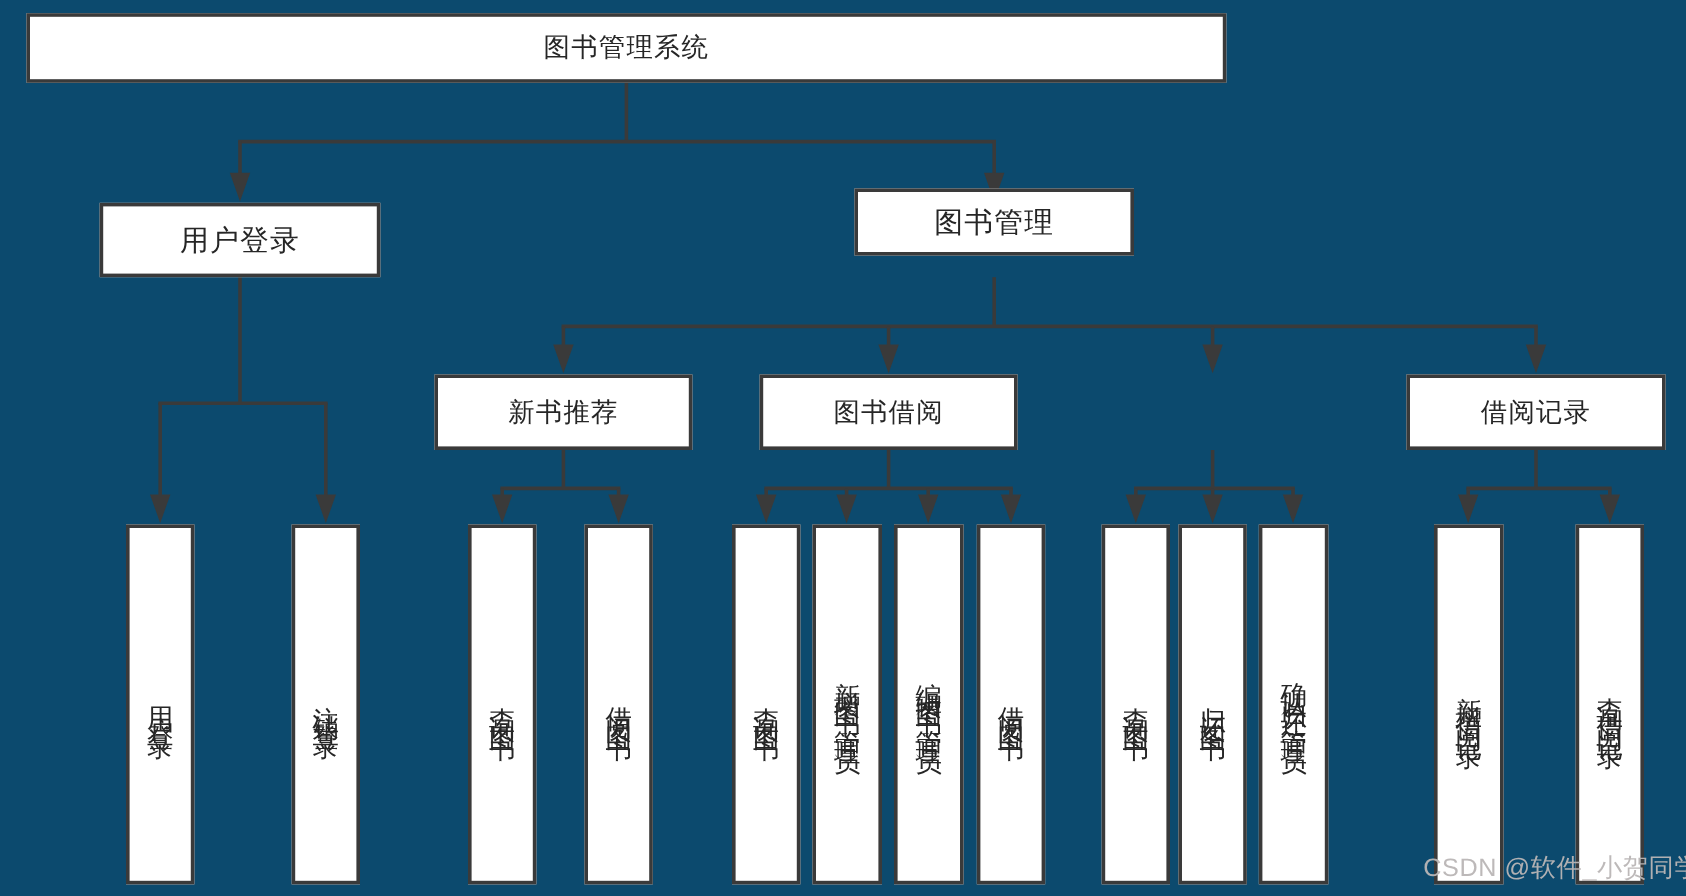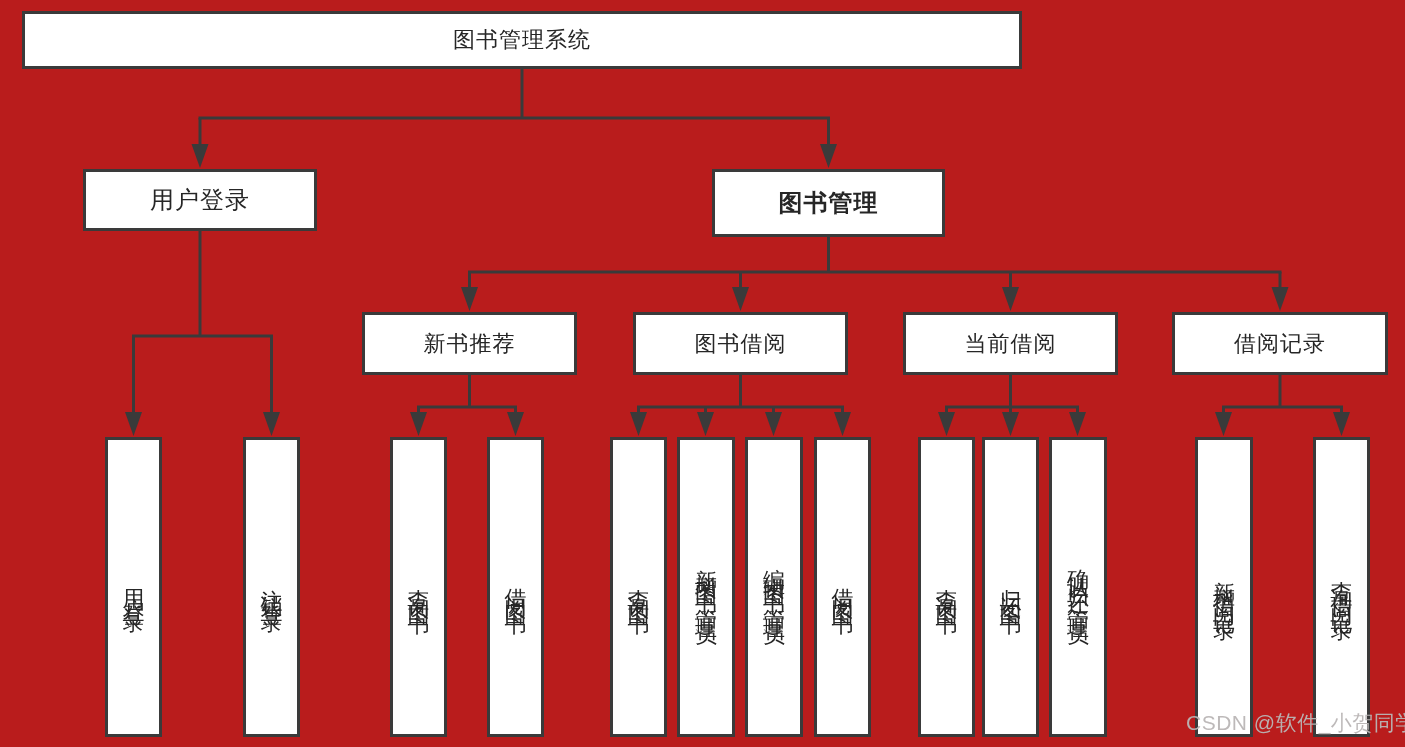--- a/index.html
+++ b/index.html
@@ -1,19 +1,19 @@
 <!DOCTYPE html>
 <html><head>
 <meta charset="utf-8">
 <style>
   html,body{margin:0;padding:0;background:#ffffff;}
   #canvas{
     position:relative;
     width:1405px;height:747px;
-    background:#b91c1c;
+    background:#0c4a6e;
     font-family:"Liberation Sans","DejaVu Sans",sans-serif;
     overflow:hidden;
   }
   #connectors{position:absolute;left:0;top:0;z-index:0;}
   .box{
     position:absolute;
     box-sizing:border-box;
     background:#ffffff;
     border:3px solid #3a3a3a;
     display:flex;align-items:center;justify-content:center;
@@ -100,32 +100,29 @@
       <polygon points="1341.5,436 1333,412 1350,412" fill="#3a3a3a"></polygon>
     </svg>
 
   <div class="box" style="left:22px;top:11px;width:1000px;height:58px;">
     <span class="hlabel">图书管理系统</span>
   </div>
 
   <div class="box l2" style="left:83px;top:169px;width:234px;height:62px;">
     <span class="hlabel">用户登录</span>
   </div>
-  <div class="box l2" style="left:712px;top:169px;width:233px;height:68px;font-weight:bold;">
+  <div class="box l2" style="left:712px;top:157px;width:233px;height:56px;">
     <span class="hlabel">图书管理</span>
   </div>
 
   <div class="box" style="left:362px;top:312px;width:215px;height:63px;">
     <span class="hlabel">新书推荐</span>
   </div>
   <div class="box" style="left:633px;top:312px;width:215px;height:63px;justify-content:center;">
     <span class="hlabel">图书借阅</span>
-  </div>
-  <div class="box" style="left:903px;top:312px;width:215px;height:63px;">
-    <span class="hlabel">当前借阅</span>
   </div>
   <div class="box" style="left:1172px;top:312px;width:216px;height:63px;">
     <span class="hlabel">借阅记录</span>
   </div>
 
   <div class="box vbox" style="left:105px;top:437px;width:57px;height:300px;">
     <span>用户登录</span>
     </div>
   <div class="box vbox" style="left:243px;top:437px;width:57px;height:300px;">
     <span>注销登录</span>

